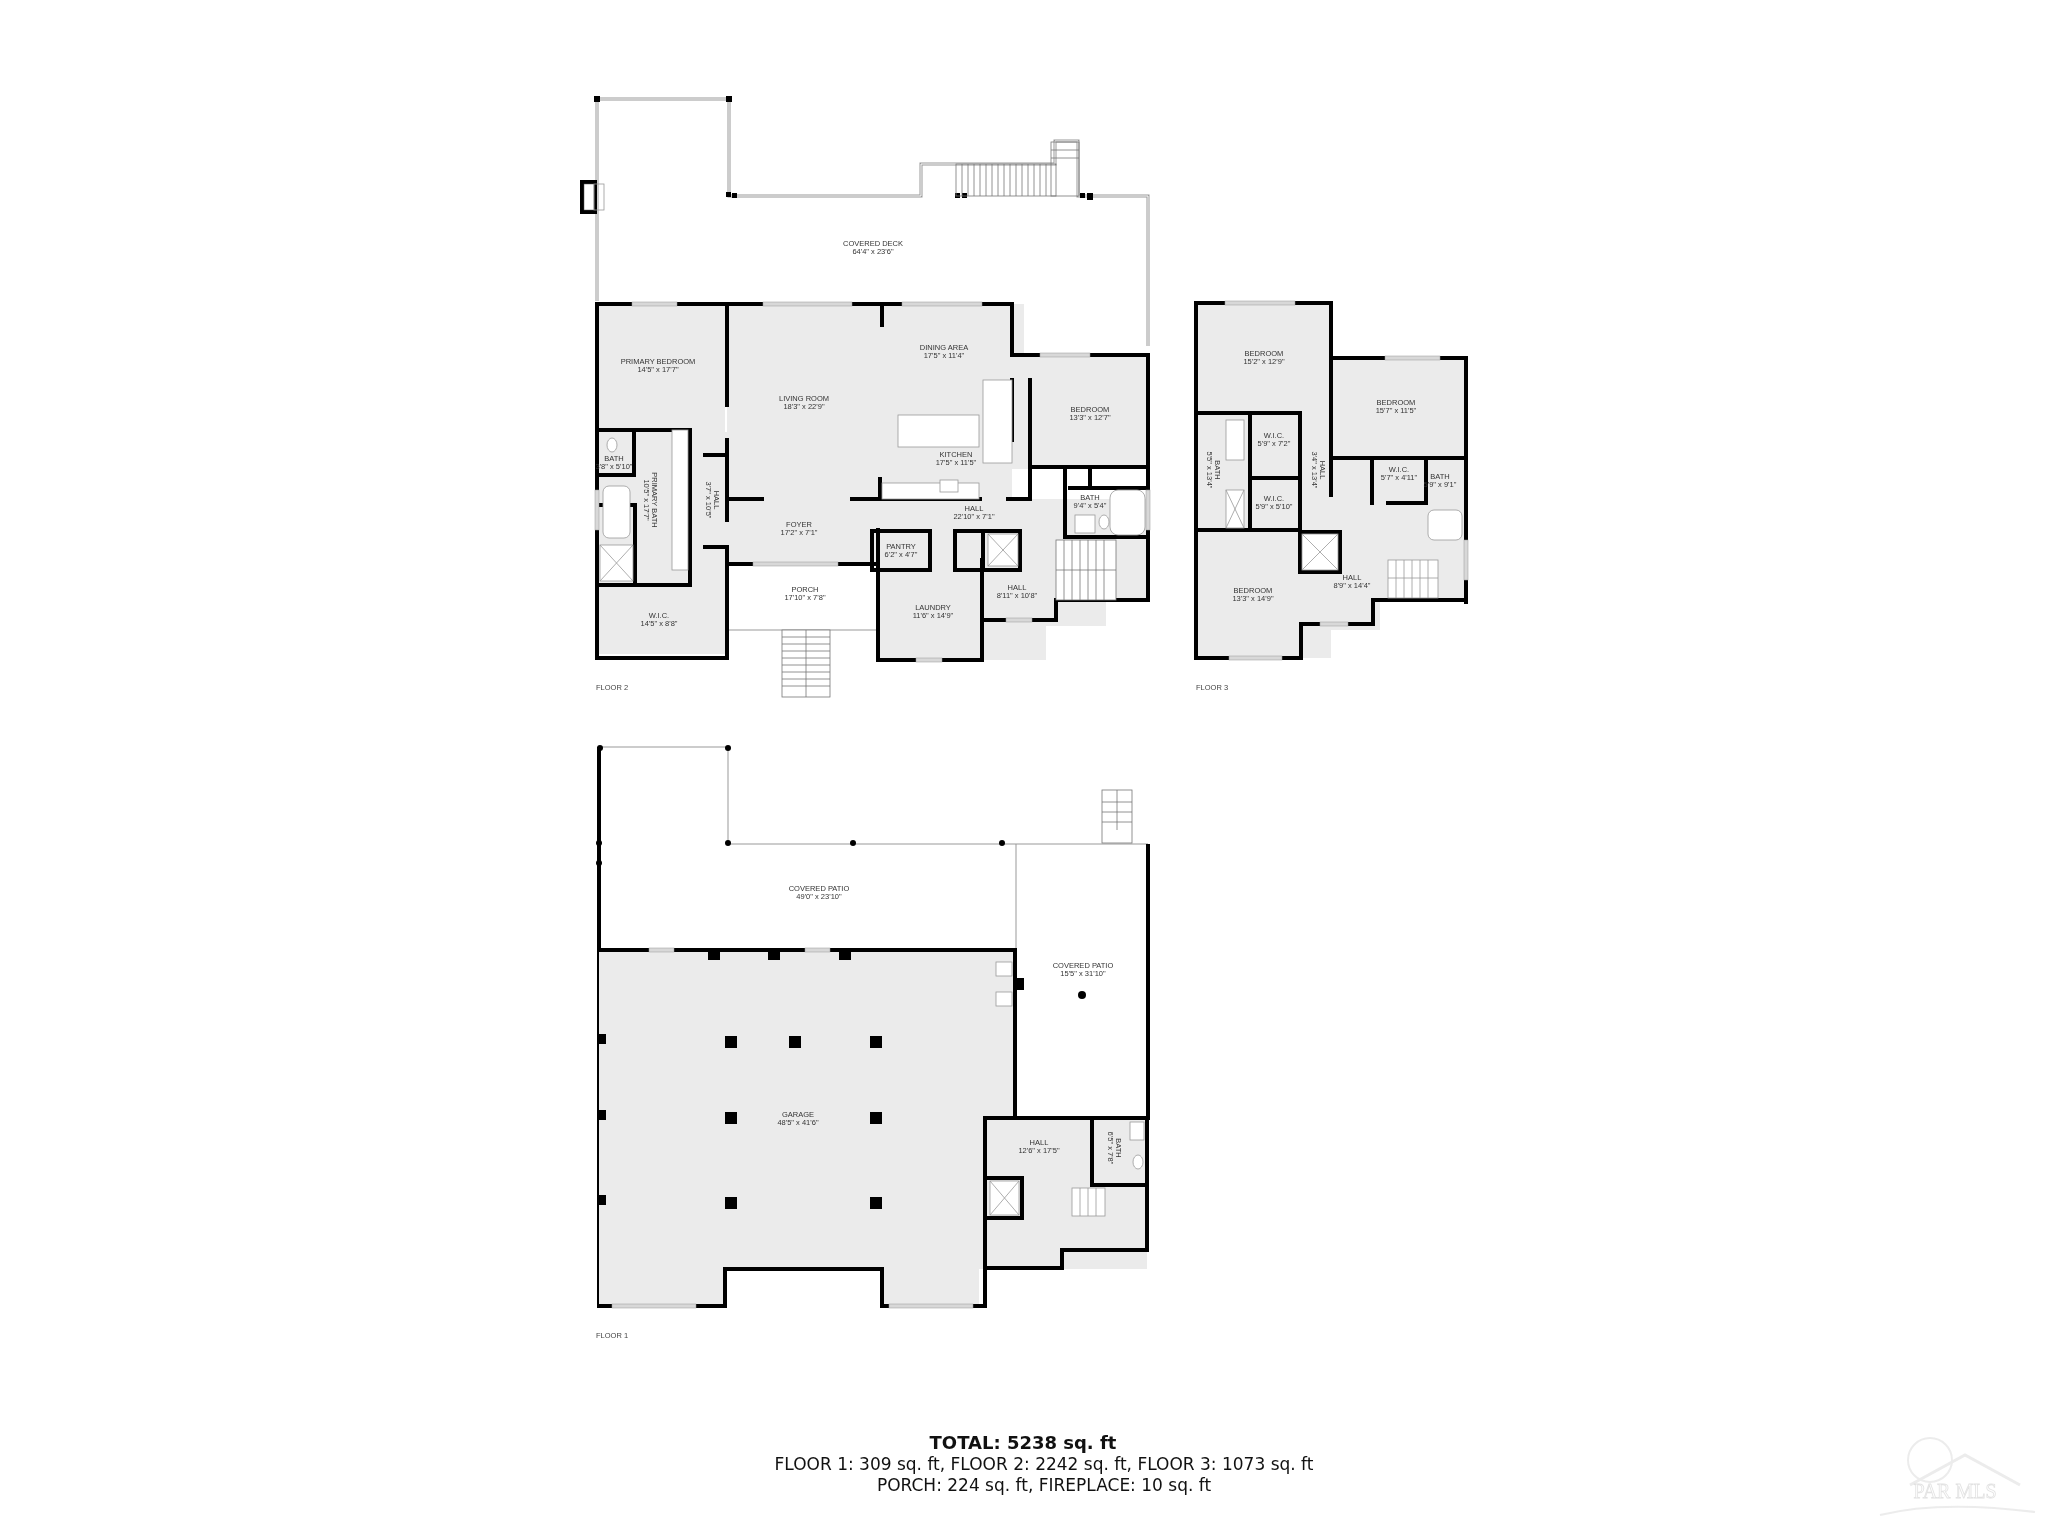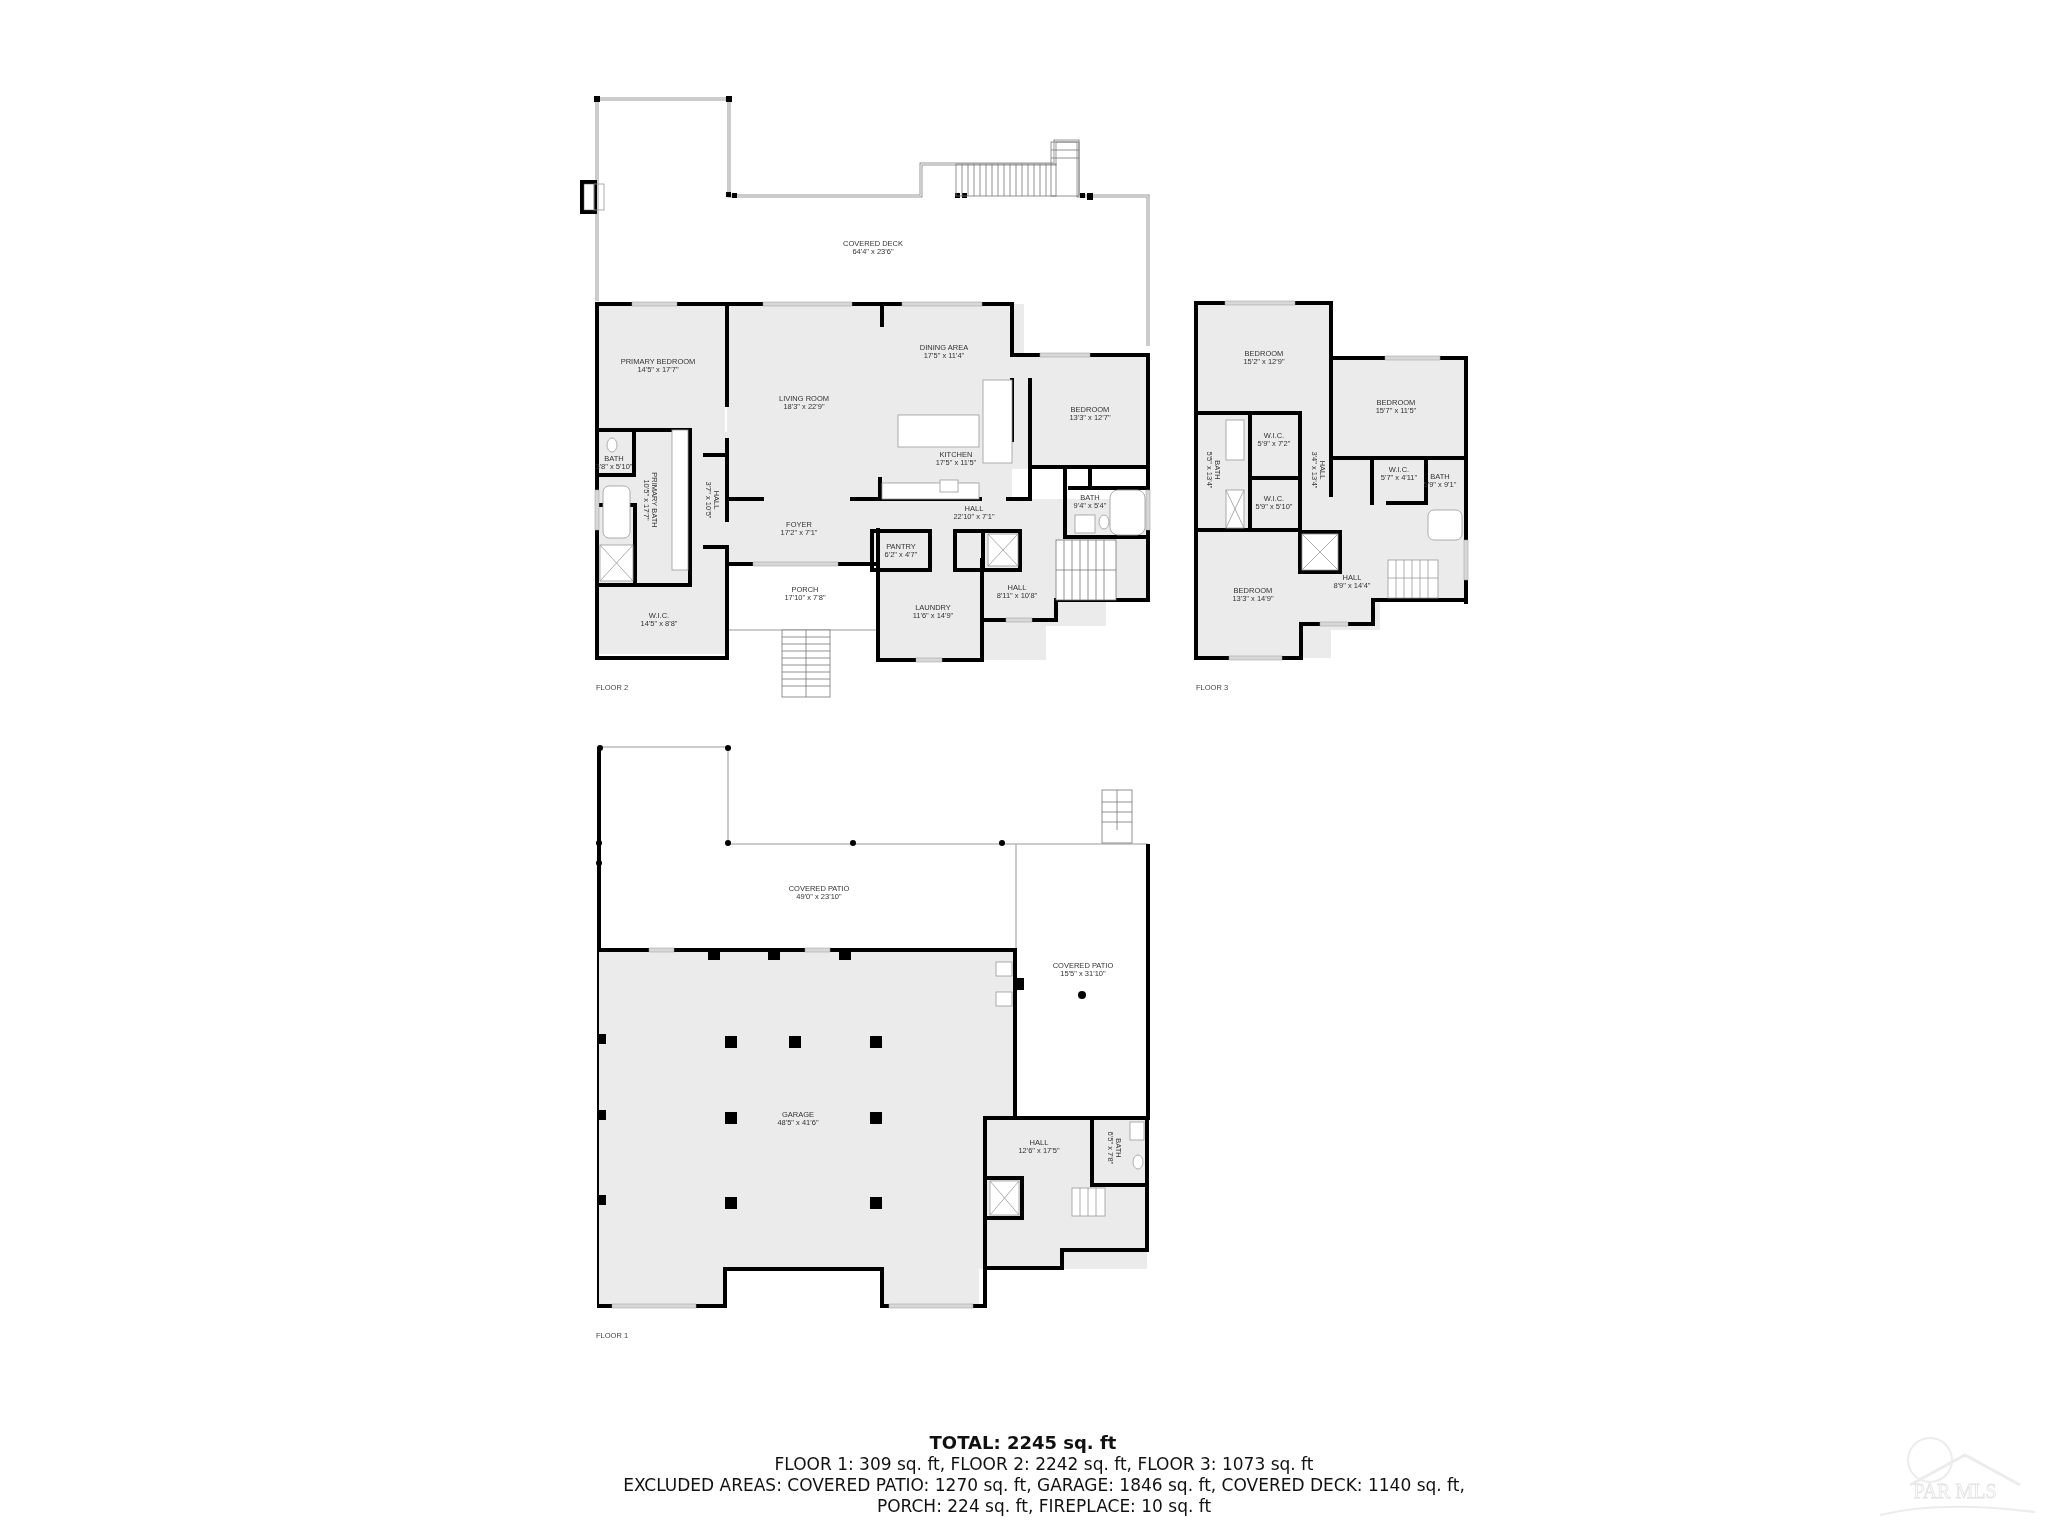--- a/index.html
+++ b/index.html
@@ -428,23 +428,22 @@
       <g transform="translate(1116,1148) rotate(90)">
         <text class="room-label" x="0" y="0">BATH</text>
         <text class="room-label" x="0" y="8">6'5" x 7'8"</text>
       </g>
       <text class="floor-label" x="596" y="1338">FLOOR 1</text>
     </g>
   </g>
 </svg>
 
 <div class="summary">
-  <div class="total">TOTAL: 2245 sq. ft</div>
+  <div class="total">TOTAL: 5238 sq. ft</div>
   <div class="line">FLOOR 1: 309 sq. ft, FLOOR 2: 2242 sq. ft, FLOOR 3: 1073 sq. ft</div>
-  <div class="line">EXCLUDED AREAS: COVERED PATIO: 1270 sq. ft, GARAGE: 1846 sq. ft, COVERED DECK: 1140 sq. ft,</div>
   <div class="line">PORCH: 224 sq. ft, FIREPLACE: 10 sq. ft</div>
 </div>
 
 <div class="logo">
   <svg width="170" height="100" viewBox="0 0 170 100">
     <circle cx="60" cy="30" r="22" fill="none" stroke="#ddd" stroke-width="2"></circle>
     <polyline points="40,55 95,25 150,55" fill="none" stroke="#ddd" stroke-width="3"></polyline>
     <path d="M10,85 Q70,70 165,82" fill="none" stroke="#ddd" stroke-width="2"></path>
     <text x="85" y="68" text-anchor="middle" font-family="Liberation Serif, serif" font-size="20" fill="#fff" stroke="#ccc" stroke-width="0.8">PAR MLS</text>
   </svg>

